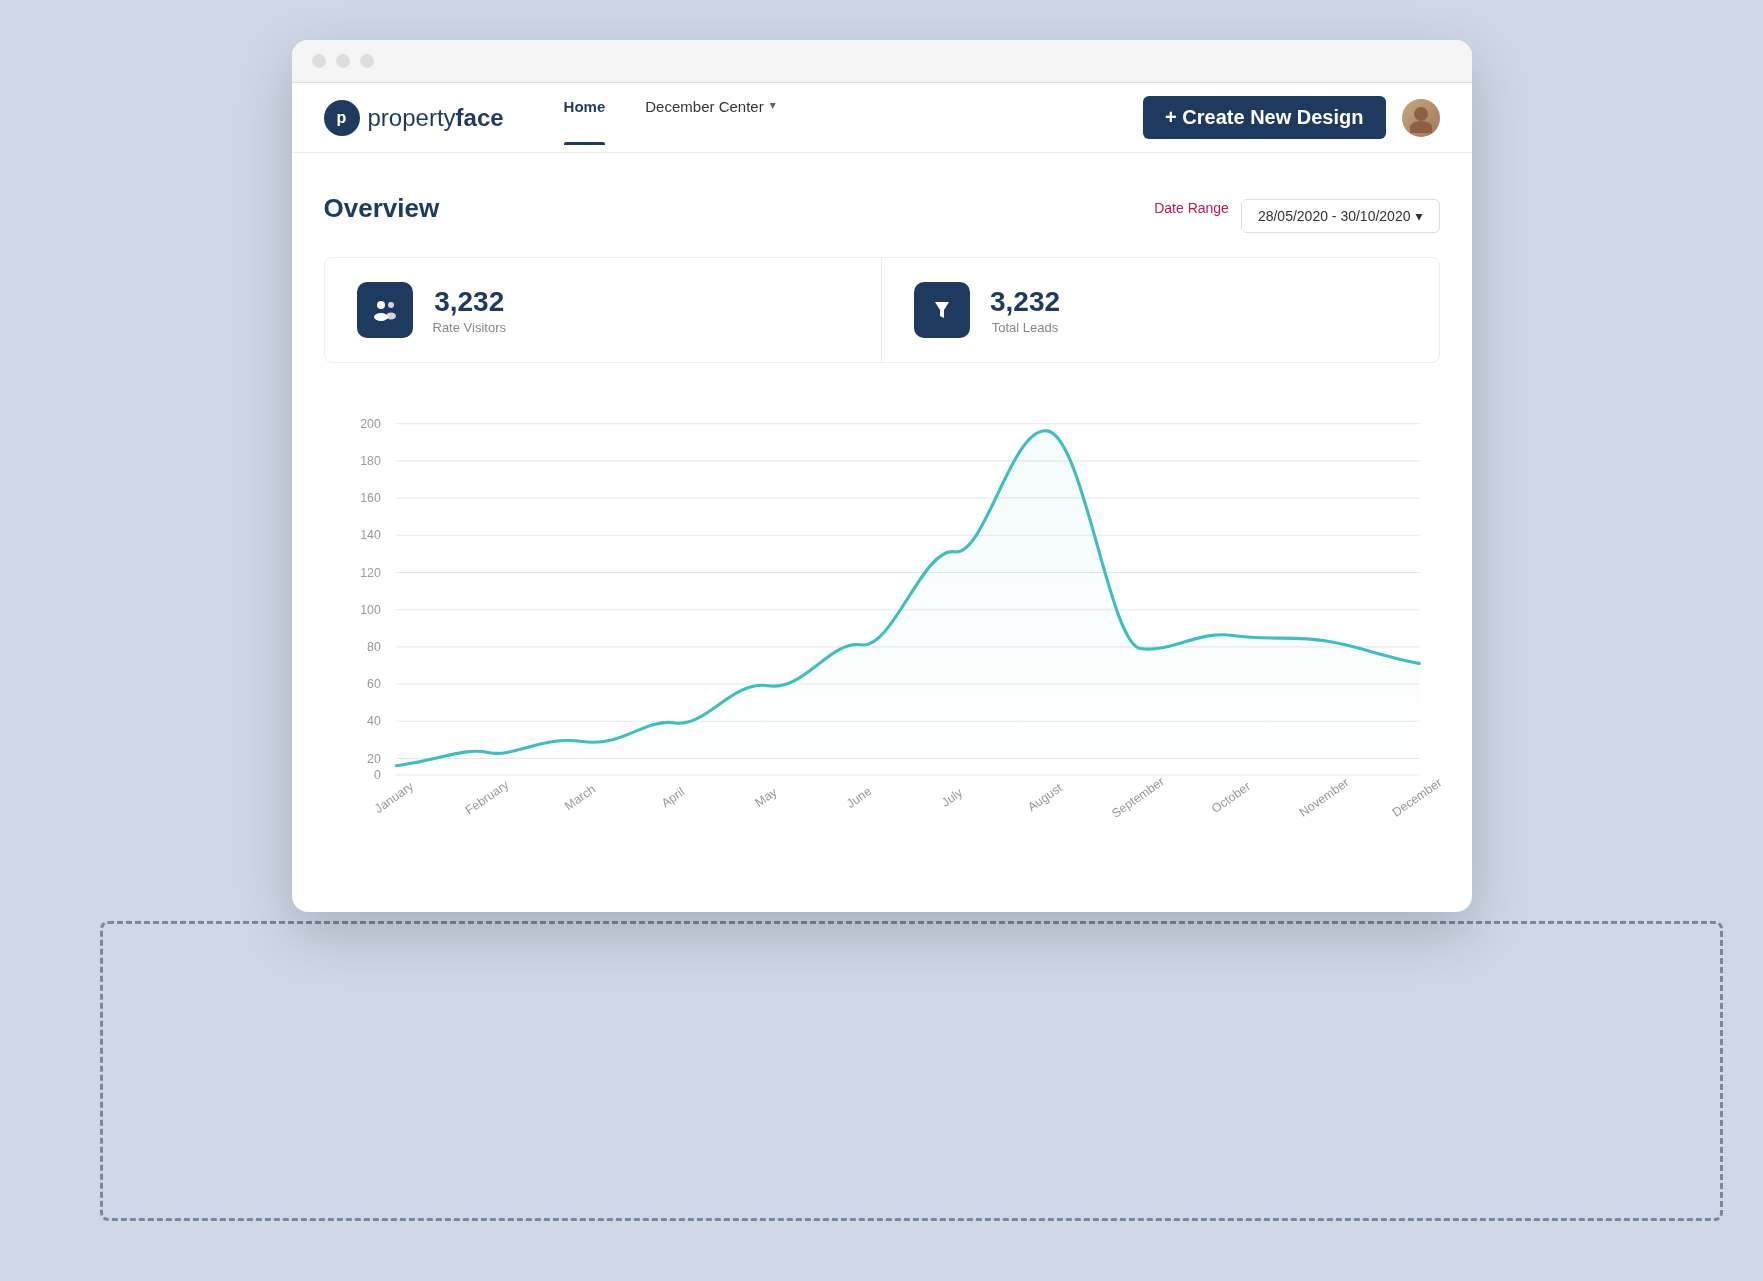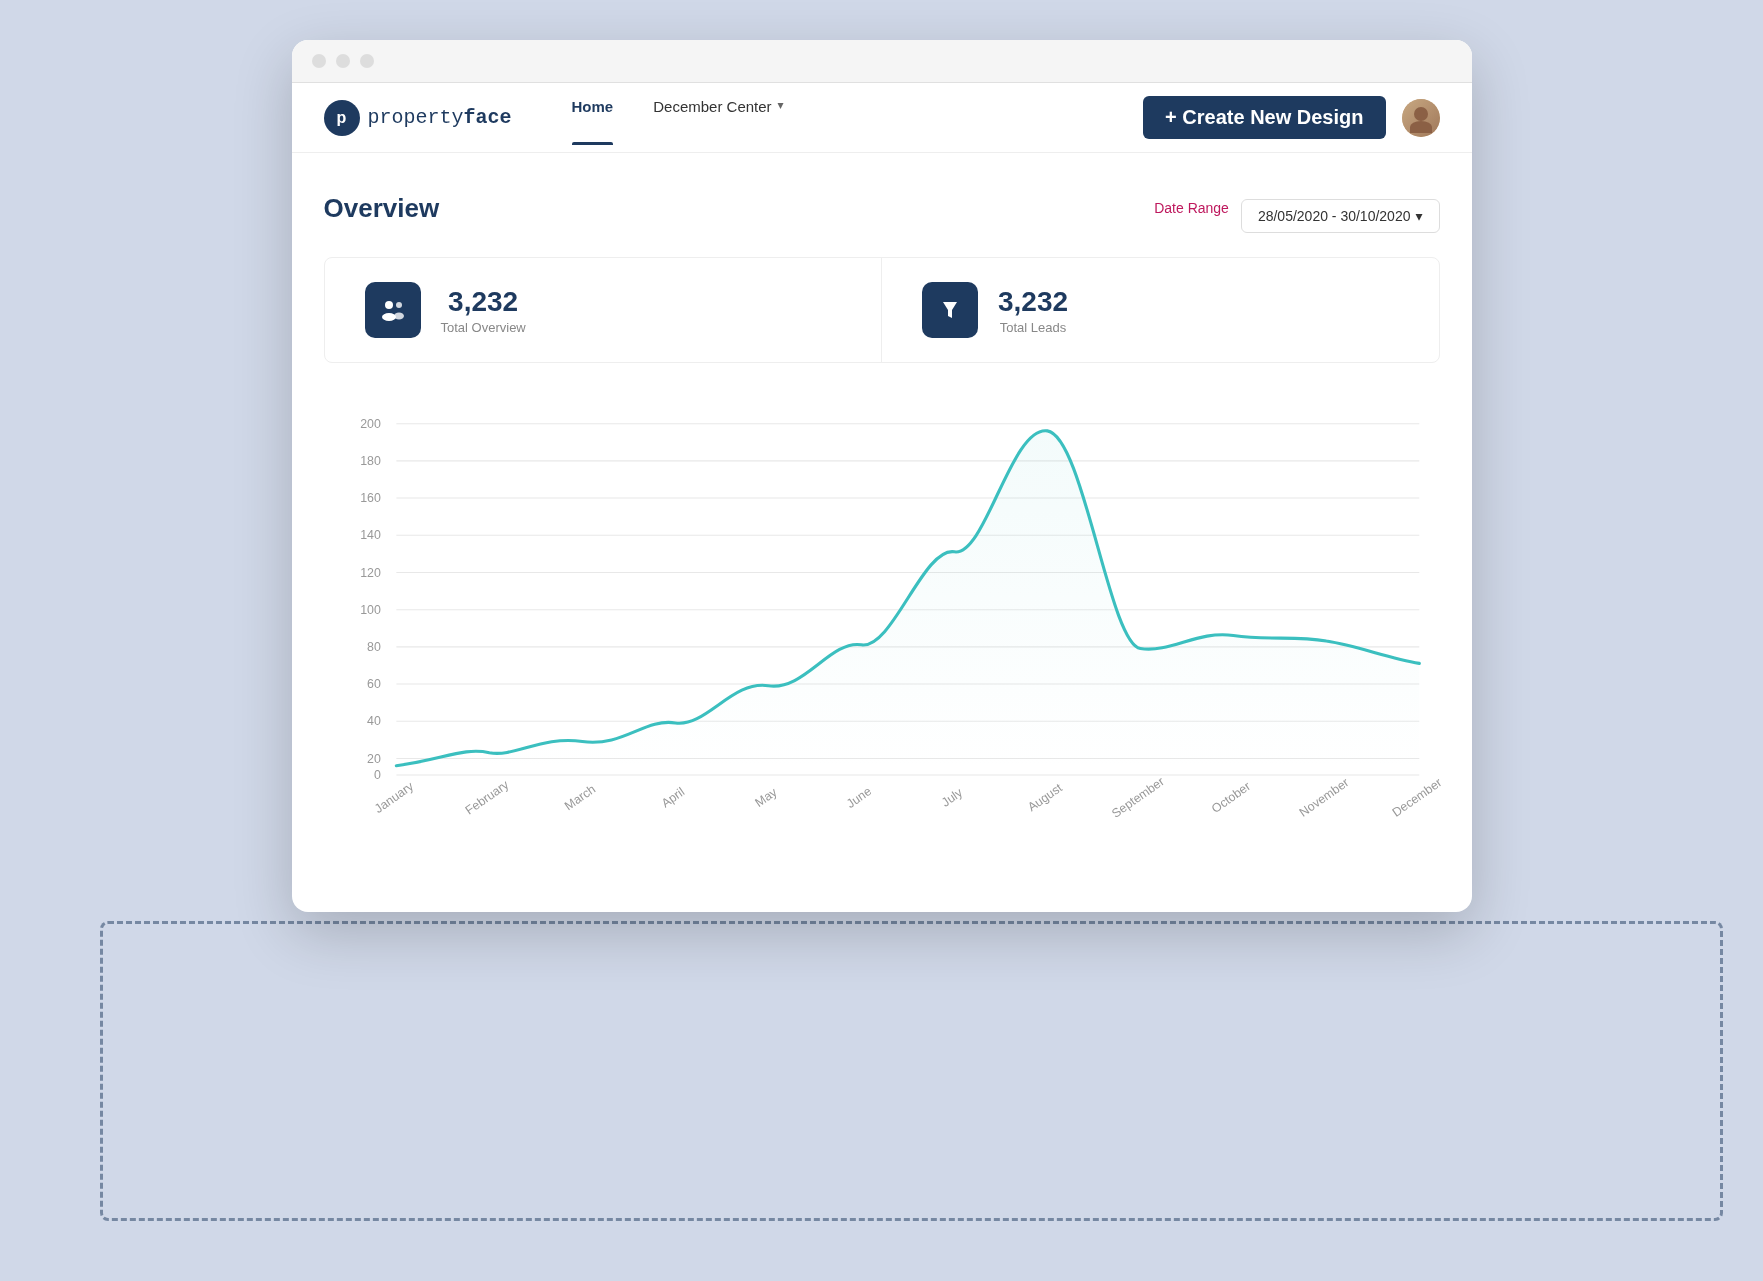--- a/index.html
+++ b/index.html
@@ -78,23 +78,22 @@
       border-radius: 50%;
       display: flex;
       align-items: center;
       justify-content: center;
       color: white;
       font-weight: bold;
       font-size: 16px;
     }
 
     .logo-text {
-      font-size: 20px;
+      font-size: 24px;
       color: #1e3a5f;
-      font-family: Liberation Mono, monospace;
     }
 
     .logo-text span {
       font-weight: 300;
     }
 
     .logo-text strong {
       font-weight: 700;
     }
 
@@ -248,21 +247,21 @@
       display: flex;
       gap: 0;
       margin-bottom: 30px;
       border: 1px solid #eee;
       border-radius: 8px;
       overflow: hidden;
     }
 
     .stat-card {
       flex: 1;
-      padding: 24px 40px;
+      padding: 24px 32px;
       display: flex;
       align-items: center;
       gap: 20px;
       border-right: 1px solid #eee;
     }
 
     .stat-card:last-child {
       border-right: none;
     }
 
@@ -388,21 +387,21 @@
 
           <svg width="28" height="28" viewBox="0 0 28 28" fill="none">
             <circle cx="10" cy="9" r="4" fill="white"></circle>
             <circle cx="20" cy="9" r="3" fill="white" opacity="0.8"></circle>
             <ellipse cx="10" cy="21" rx="7" ry="4" fill="white"></ellipse>
             <ellipse cx="20" cy="20" rx="5" ry="3.5" fill="white" opacity="0.8"></ellipse>
           </svg>
         </div>
         <div class="stat-info">
           <span class="stat-value">3,232</span>
-          <span class="stat-label">Total Overview</span>
+          <span class="stat-label">Rate Visitors</span>
         </div>
       </div>
 
       <div class="stat-card">
         <div class="stat-icon">
 
           <svg width="28" height="28" viewBox="0 0 28 28" fill="none">
             <path d="M7 6h14l-5 8v8l-4-2v-6L7 6z" fill="white"></path>
           </svg>
         </div>

